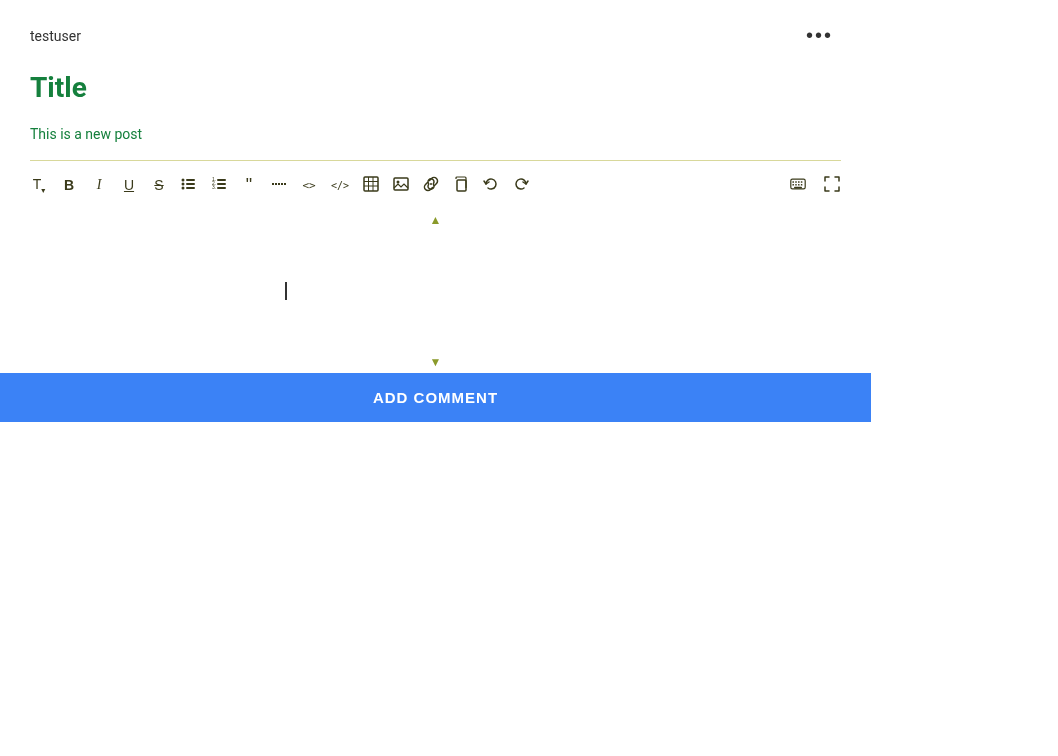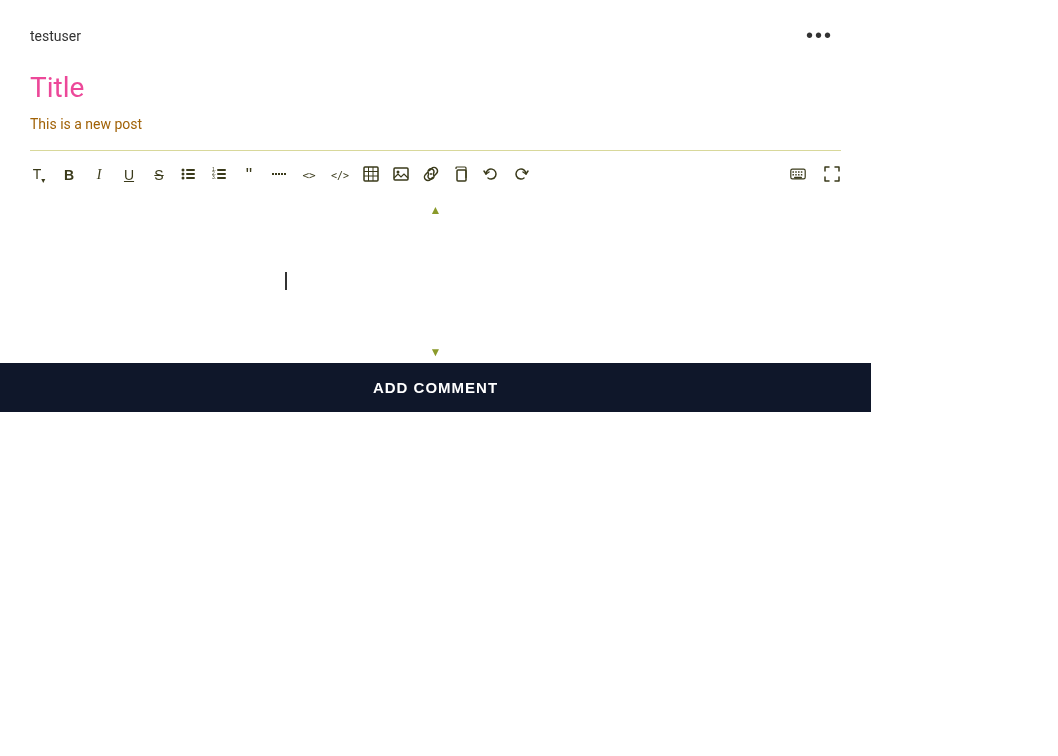--- a/index.html
+++ b/index.html
@@ -47,28 +47,28 @@
       padding: 4px 8px;
     }
 
     
     .post-content {
       padding: 10px 30px 15px 30px;
     }
 
     .post-title {
       font-size: 28px;
-      font-weight: normal;
-      color: #ec4899;
-      margin-bottom: 10px;
+      font-weight: bold;
+      color: #15803d;
+      margin-bottom: 20px;
     }
 
     .post-body {
       font-size: 14px;
-      color: #a16207;
+      color: #15803d;
       line-height: 1.5;
     }
 
     
     .divider {
       border: none;
       border-top: 1px solid #c8c870;
       margin: 0 30px;
       opacity: 0.7;
     }
@@ -148,21 +148,21 @@
       top: 50%;
       transform: translateY(-50%);
     }
 
     
     .add-comment-btn {
       display: block;
       width: calc(100% - 0px);
       margin: 0;
       padding: 16px;
-      background: #0f172a;
+      background: #3b82f6;
       color: #ffffff;
       border: none;
       font-size: 15px;
       font-weight: 600;
       letter-spacing: 1px;
       cursor: pointer;
       text-transform: uppercase;
     }
   </style>
 </head>

